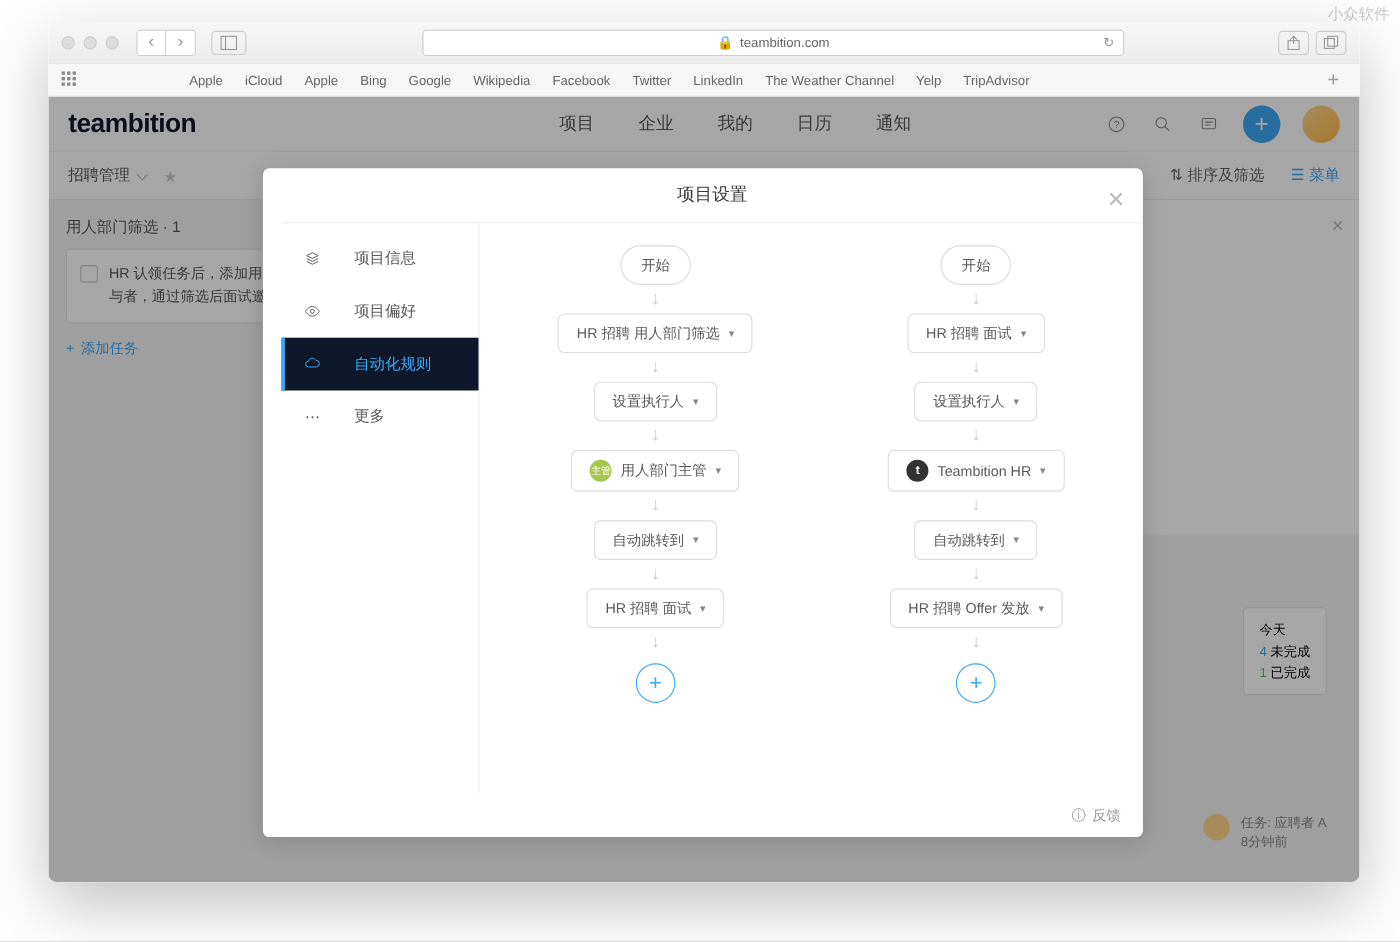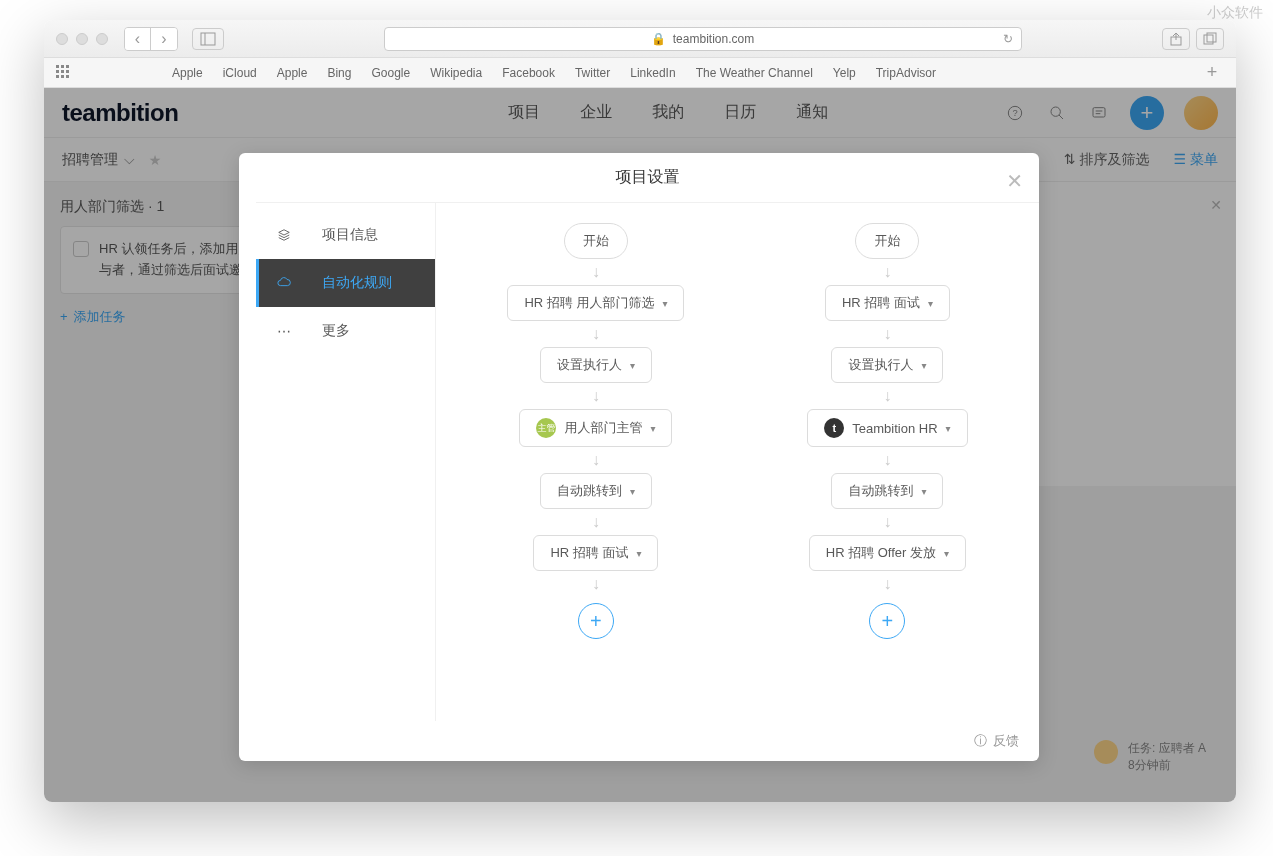--- a/index.html
+++ b/index.html
@@ -54,21 +54,21 @@
 .act-avatar{width:24px;height:24px;border-radius:50%;background:#ffd78a;flex-shrink:0;}
 
 
 .modal{position:absolute;left:195px;top:133px;width:800px;height:608px;background:#fff;border-radius:6px;box-shadow:0 4px 20px rgba(0,0,0,0.15);display:flex;flex-direction:column;padding-left:17px;}
 .modal-header{height:50px;display:flex;align-items:center;justify-content:center;position:relative;border-bottom:1px solid #f0f0f0;}
 .modal-title{font-size:16px;color:#383838;}
 .modal-close{position:absolute;right:16px;top:16px;color:#bbb;font-size:20px;cursor:pointer;}
 .modal-body{flex:1;display:flex;}
 .settings-sidebar{width:180px;border-right:1px solid #f0f0f0;padding-top:8px;}
 .settings-item{height:48px;display:flex;align-items:center;padding:0 20px;font-size:14px;color:#595959;gap:30px;cursor:pointer;}
-.settings-item.active{color:#3da8f5;border-left:3px solid #3da8f5;background:#404040;padding-left:17px;}
+.settings-item.active{color:#3da8f5;border-left:3px solid #3da8f5;background:#0f172a;padding-left:17px;}
 .si-icon{width:16px;height:16px;display:flex;align-items:center;justify-content:center;}
 .flow-area{flex:1;display:flex;justify-content:space-around;padding:20px 10px;}
 .flow-col{display:flex;flex-direction:column;align-items:center;gap:0;}
 .flow-node{background:#fff;border:1px solid #dcdcdc;border-radius:6px;padding:8px 16px;font-size:13px;color:#595959;display:flex;align-items:center;gap:8px;white-space:nowrap;cursor:pointer;}
 .flow-start{border-radius:20px;padding:8px 18px;}
 .arrow-down{color:#ccc;font-size:16px;margin:4px 0;}
 .chev-down{color:#888;font-size:10px;}
 .badge{width:20px;height:20px;border-radius:50%;display:flex;align-items:center;justify-content:center;font-size:9px;color:#fff;}
 .badge-green{background:#a6c74f;}
 .badge-dark{background:#333;font-weight:bold;font-size:11px;}
@@ -209,20 +209,25 @@
     </div>
 
     <div class="right-panel">
       <div class="rp-title">
         <span>项目菜单</span>
         <span style="color:#bbb">✕</span>
       </div>
       <div style="margin-top:240px;color:#595959">今天的事</div>
     </div>
 
+    <div class="today-card">
+      <div>今天</div>
+      <div><span class="today-num">4</span> <span>未完成</span></div>
+      <div><span class="today-done">1</span> <span>已完成</span></div>
+    </div>
 
     <div class="activity">
       <div class="act-avatar"></div>
       <div>
         <div>任务: 应聘者 A</div>
         <div>8分钟前</div>
       </div>
     </div>
 
     <div class="darken"></div>
@@ -236,20 +241,29 @@
     <div class="modal-body">
       <div class="settings-sidebar">
         <div class="settings-item">
           <span class="si-icon">
               <svg viewBox="0 0 16 16">
                 <path d="M8 2l6 3-6 3-6-3z M2 8l6 3 6-3 M2 11l6 3 6-3" fill="none" stroke="currentColor"></path>
               </svg>
             </span>
           <span>项目信息</span>
         </div>
+        <div class="settings-item">
+          <span class="si-icon">
+              <svg viewBox="0 0 16 16">
+                <path d="M1 8s2.5-5 7-5 7 5 7 5-2.5 5-7 5-7-5-7-5z" fill="none" stroke="currentColor"></path>
+                <circle cx="8" cy="8" r="2" fill="none" stroke="currentColor"></circle>
+              </svg>
+            </span>
+          <span>项目偏好</span>
+        </div>
         <div class="settings-item active">
           <span class="si-icon">
               <svg viewBox="0 0 16 16">
                 <path d="M4 11a3 3 0 010-6 4 4 0 017.5-1A3 3 0 0112 11z" fill="none" stroke="currentColor"></path>
               </svg>
             </span>
           <span>自动化规则</span>
         </div>
         <div class="settings-item">
           <span class="si-icon">⋯</span>

